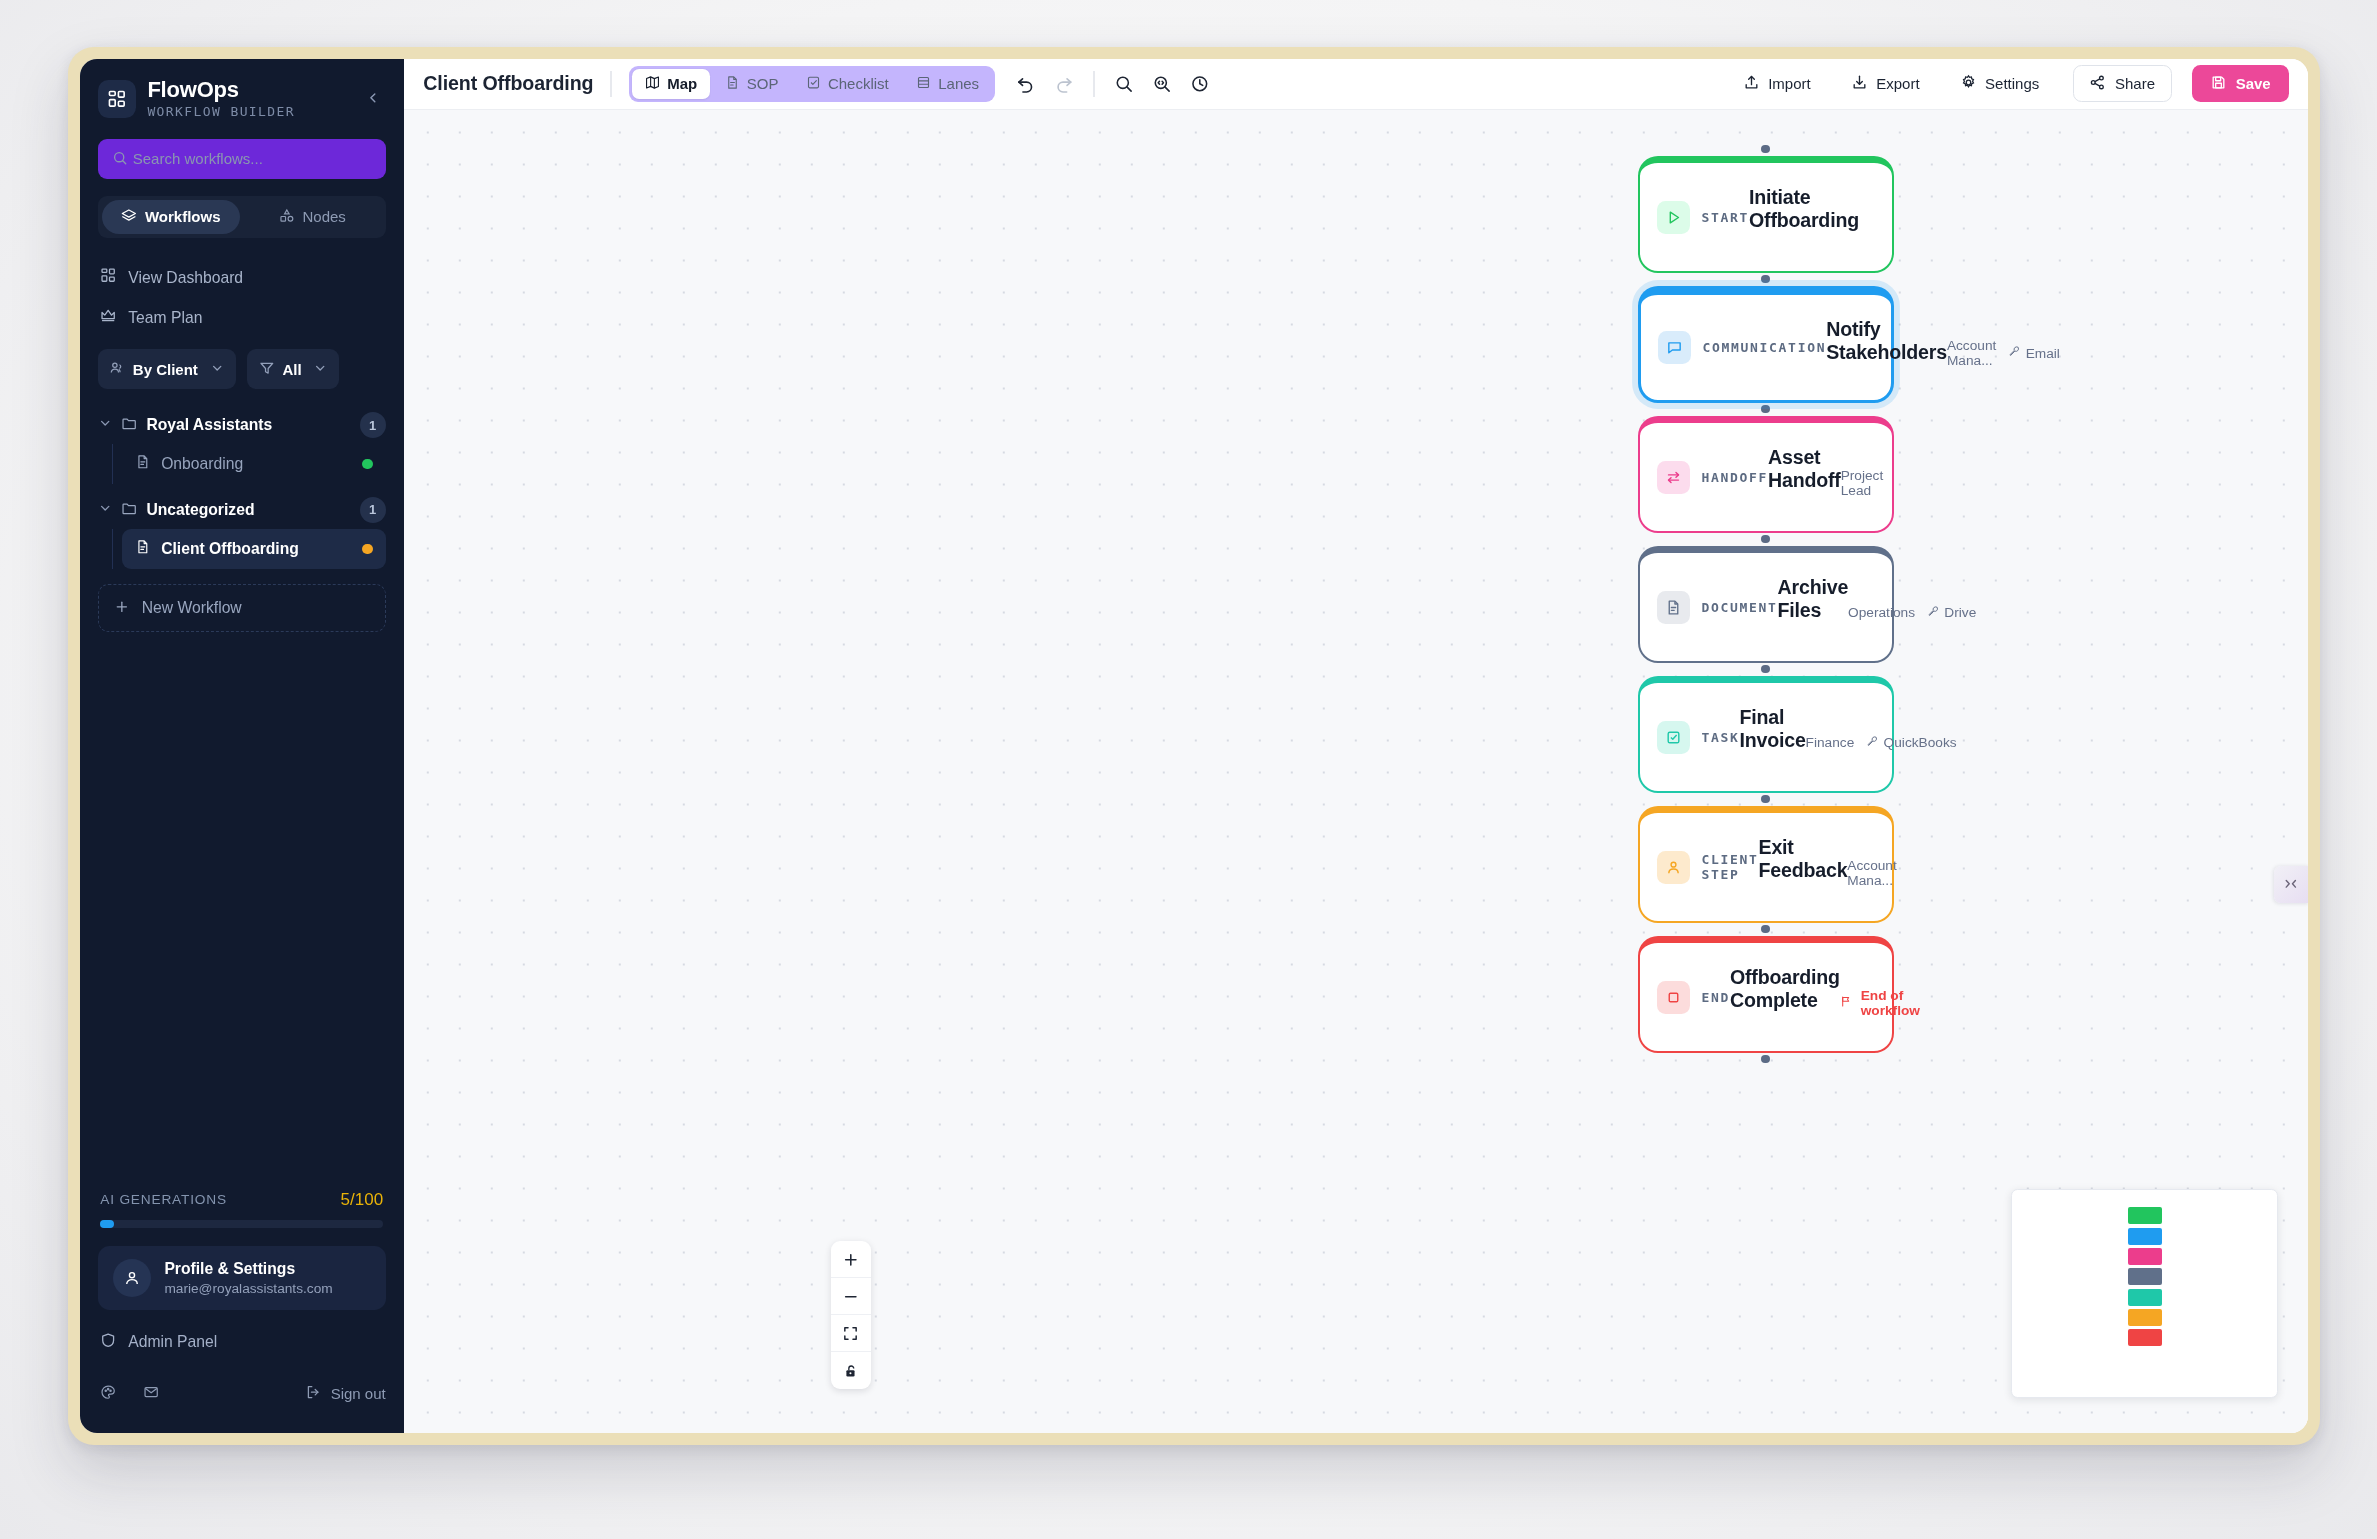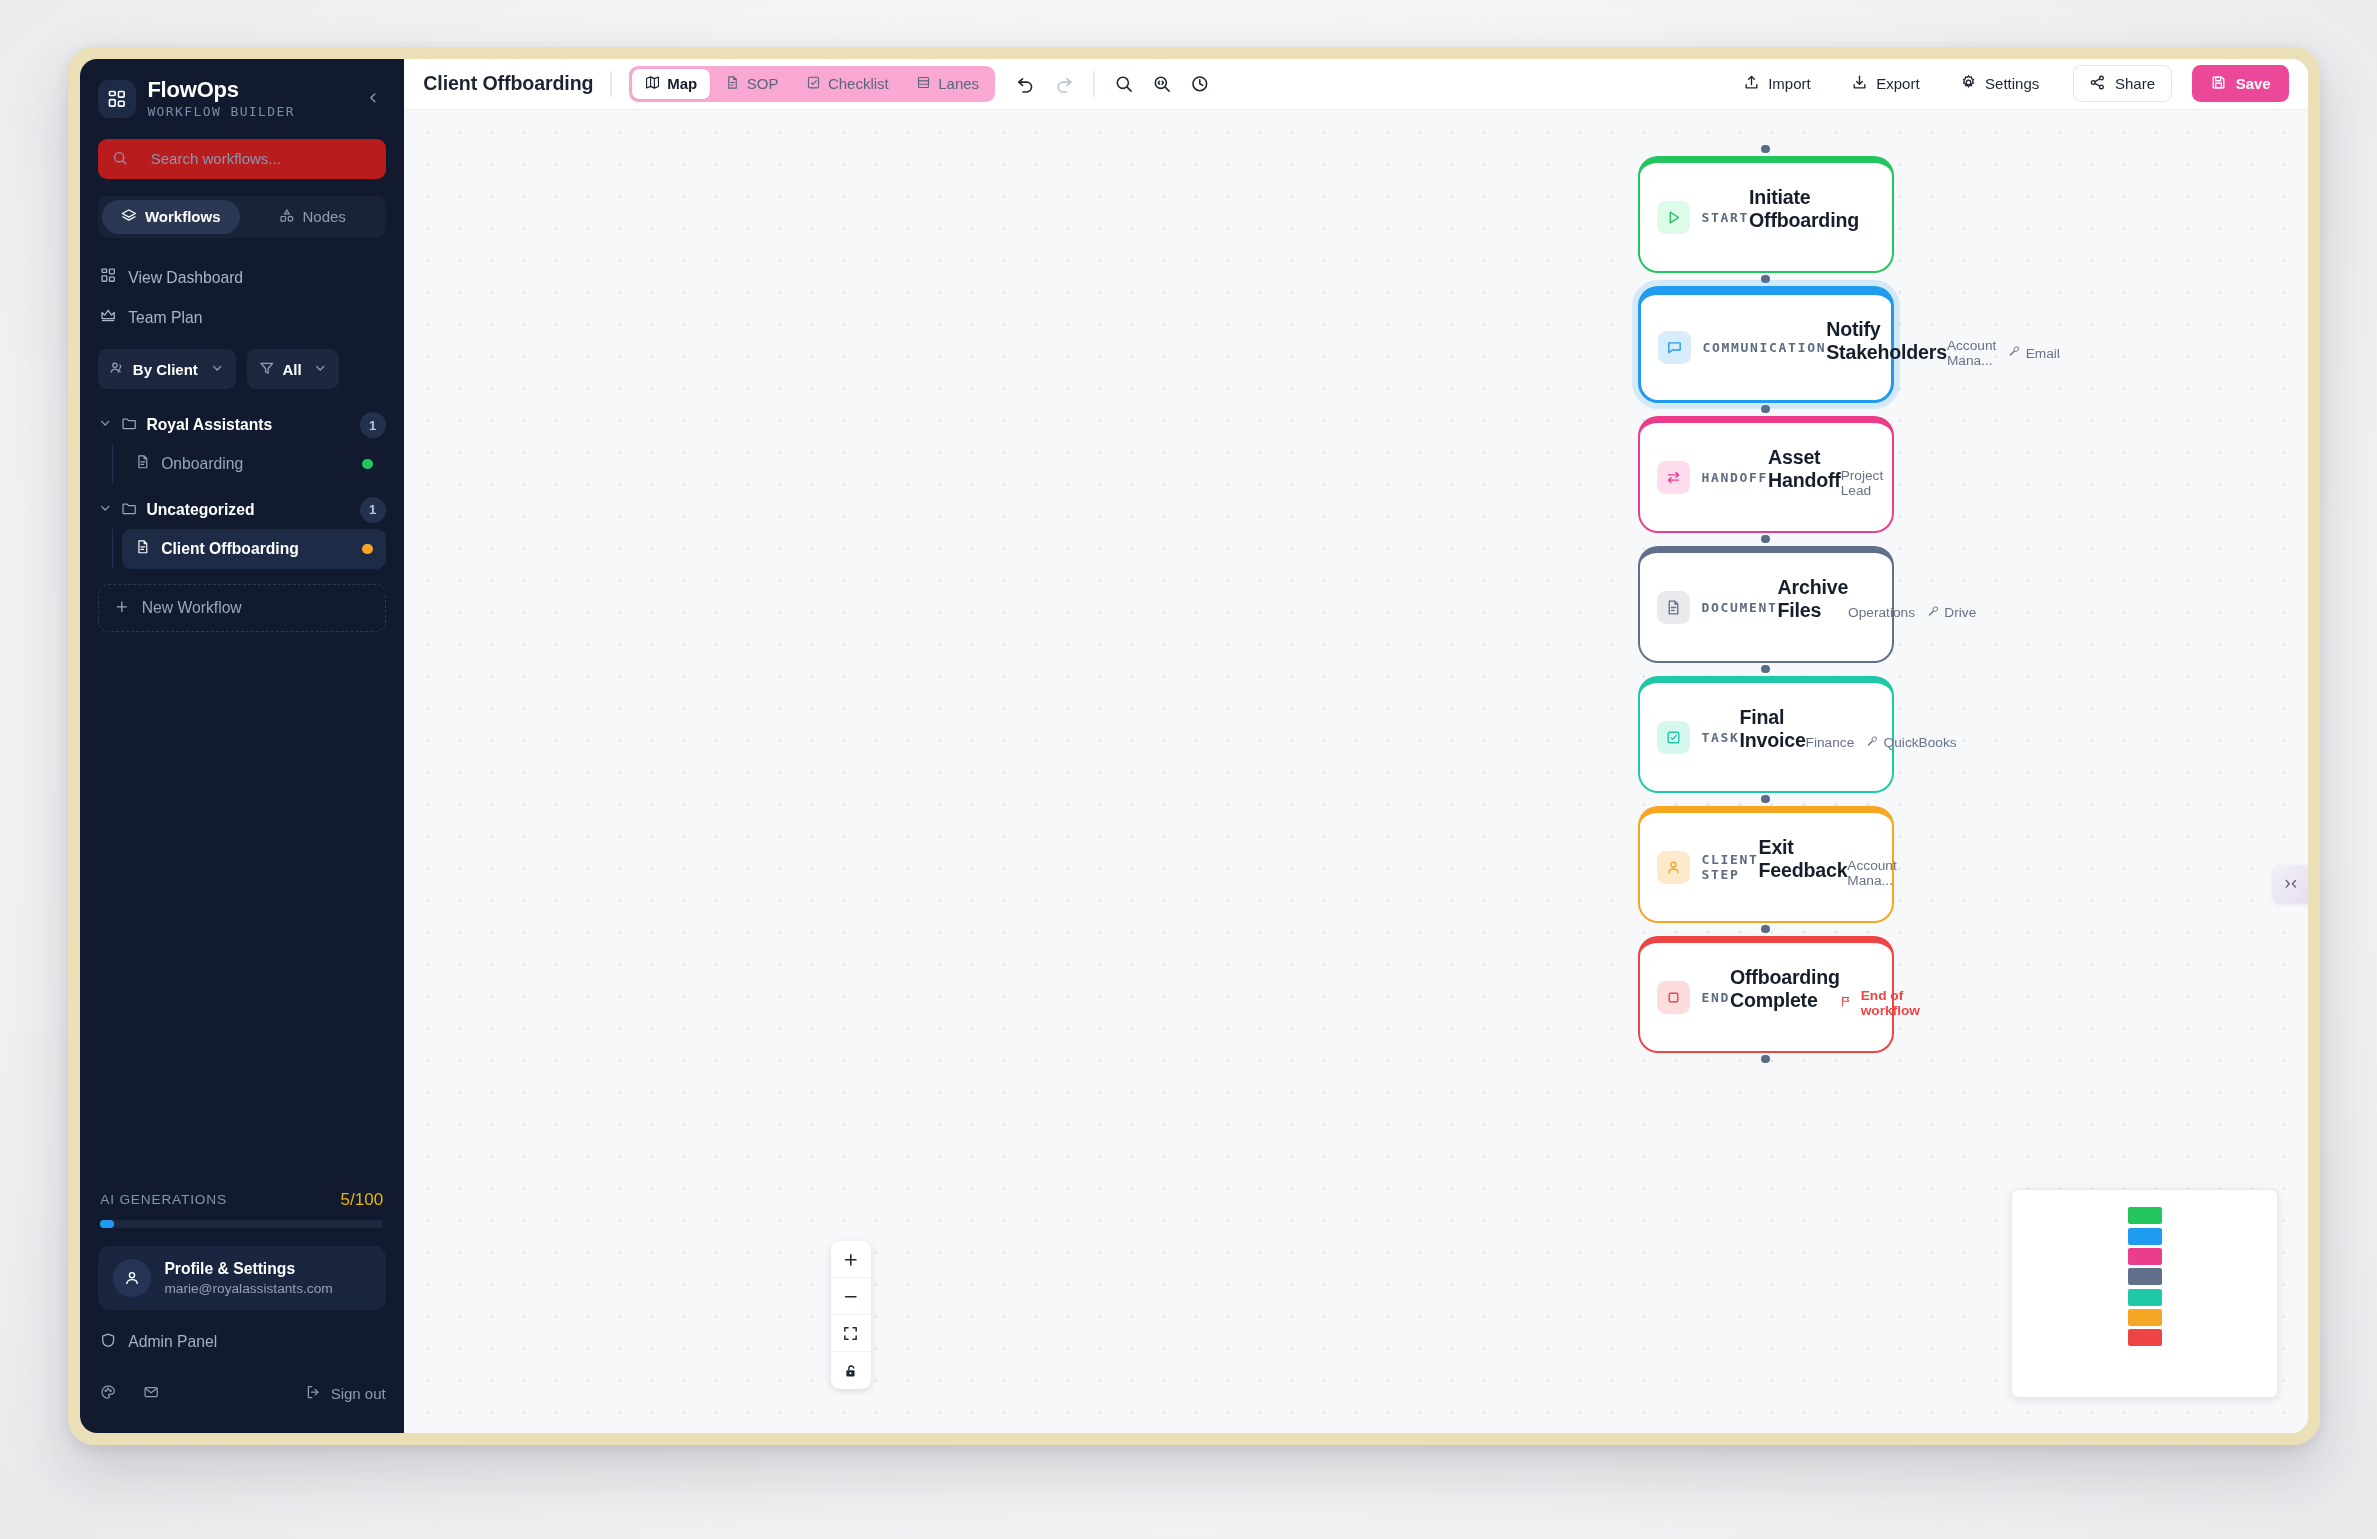--- a/index.html
+++ b/index.html
@@ -53,25 +53,25 @@
   .brand-name { color: #fff; font-size: 22px; font-weight: 700; letter-spacing: -0.2px; line-height: 1.1; }
   .brand-sub {
     color: #7d8ba6; font-size: 13px; letter-spacing: 1.4px; margin-top: 2px;
     font-family: "DejaVu Sans Mono", monospace; font-weight: 400;
   }
   .collapse-btn { color: #8b98b3; padding: 5.2px; cursor: pointer; }
 
   .sb-search {
     margin: 13px 18px 0 18px;
     height: 40px;
-    background: #b91c1c;
+    background: #6d28d9;
     border-radius: 9px;
     display: flex; align-items: center;
     padding: 0 14.4px;
-    gap: 23px;
+    gap: 5px;
   }
   .sb-search input {
     background: transparent; border: 0; outline: none;
     color: #cfd8e8; font-size: 15px;
     font-family: "Liberation Sans", sans-serif;
     width: 100%;
   }
   .sb-search input::placeholder { color: #8a97b0; }
 
   .seg {
@@ -180,21 +180,21 @@
     background: #ffffff;
     display: flex; align-items: center;
     padding: 0 19.6px 0 19.6px;
     border-bottom: 0.7px solid #eceef2;
     position: relative; z-index: 5;
   }
   .doc-title { font-size: 19.6px; font-weight: 700; color: #1c2433; letter-spacing: -0.1px; }
   .vsep { width: 1.3px; height: 26px; background: #e7e9ee; margin: 0 17px; flex: 0 0 1.3px; }
 
   .view-tabs {
-    display: flex; background: #f9a8d4; border-radius: 9px; padding: 3.3px; gap: 1.3px;
+    display: flex; background: #c4b5fd; border-radius: 9px; padding: 3.3px; gap: 1.3px;
   }
   .view-tab {
     display: flex; align-items: center; gap: 7.2px;
     padding: 5.9px 13px; border-radius: 7.2px;
     font-size: 15px; color: #5b6577; cursor: pointer; white-space: nowrap;
   }
   .view-tab.active { background: #ffffff; color: #161d2b; font-weight: 600; box-shadow: 0 0.7px 2px rgba(0,0,0,.07); }
 
   .icon-btn {
     width: 38px; height: 38px; border-radius: 7.8px;

